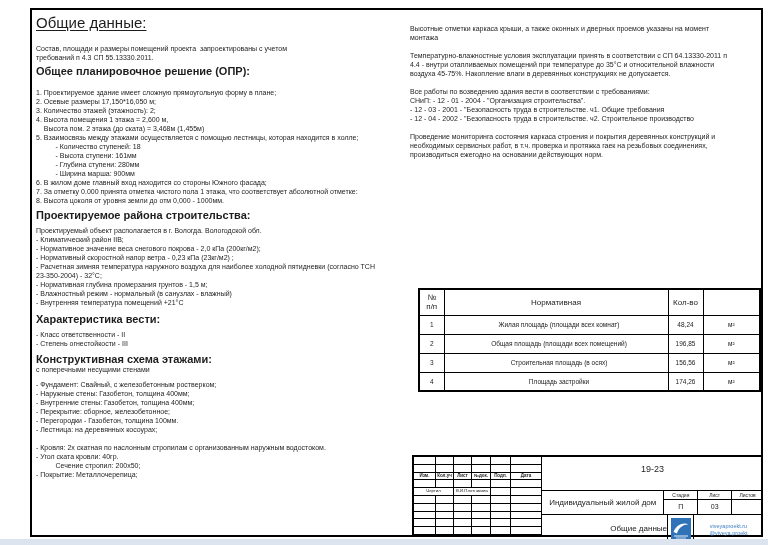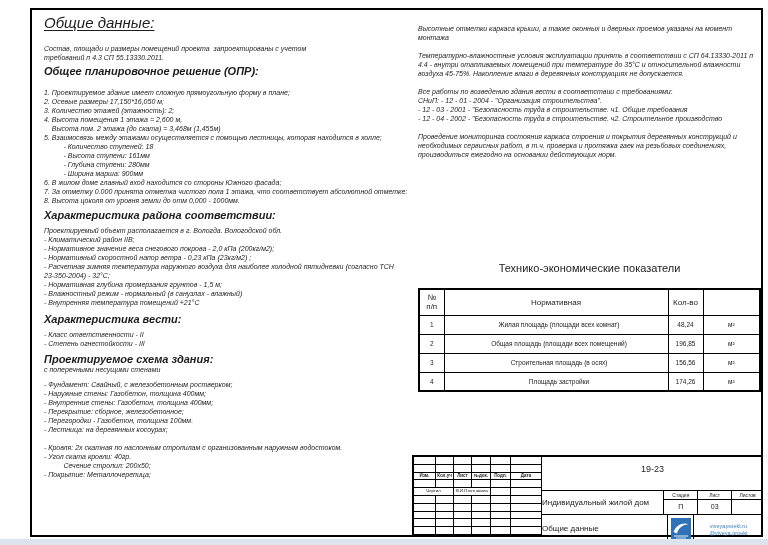--- a/index.html
+++ b/index.html
@@ -6,21 +6,21 @@
   html,body { width:768px; height:545px; background:#ffffff; overflow:hidden;
               font-family:"Liberation Sans", sans-serif; color:#1d1d1d; }
   .sheet { position:relative; width:768px; height:545px; background:#fff; }
   .frame { position:absolute; left:30px; top:8px; width:733px; height:529px;
            border:2px solid #000; background:#fff; }
   .strip { position:absolute; left:0; top:539px; width:768px; height:6px; background:#dbe4ef; }
 
   
   .leftcol  { position:absolute; left:4px;  top:2px;  width:374px; }
   .rightcol { position:absolute; left:378px; top:0;   width:350px; }
-  .abs { position:absolute; left:8px;font-style:italic; }
+  .abs { position:absolute; left:0; }
   .ln { height:9px; line-height:9px; font-size:7px; white-space:pre; color:#1d1d1d; }
   .h  { font-size:11px; font-weight:bold; line-height:10px; white-space:nowrap; }
   .title { font-size:15px; line-height:18px; text-decoration:underline; text-underline-offset:2px; white-space:nowrap; }
   .sub { font-size:7px; line-height:9px; white-space:nowrap; }
 
   
   .teohead { position:absolute; left:386px; top:252px; width:343px; text-align:center;
              font-size:11px; line-height:13px; }
   table.teo { position:absolute; left:386px; top:278px; width:343px;
               border-collapse:collapse; table-layout:fixed;
@@ -37,27 +37,27 @@
   .srow { display:flex; height:7.8px; }
   .sc { border-right:1px solid #000; border-bottom:1px solid #000; height:100%;
         font-size:4.5px; line-height:6.5px; text-align:center; overflow:hidden; white-space:nowrap; }
   .w22{width:22px;} .w18{width:18px;} .w19{width:19px;} .w20{width:20px;} .w31{width:31px;}
   .w40{width:40px;} .w37{width:37px;}
   .shdr { font-weight:bold; font-size:4.5px; }
   .sname { font-size:4.3px; }
   .smain { position:absolute; left:128px; top:0; width:221px; height:78px; }
   .sA { height:34px; border-bottom:1px solid #000; text-align:center; line-height:24px; font-size:9px; }
   .sB { height:24px; border-bottom:1px solid #000; display:flex; }
-  .sB-proj { width:123px; border-right:1px solid #000; text-align:left; font-size:8px; line-height:23px; white-space:nowrap; overflow:hidden; }
+  .sB-proj { width:123px; border-right:1px solid #000; text-align:center; font-size:8px; line-height:23px; white-space:nowrap; overflow:hidden; }
   .sB-col { width:34px; border-right:1px solid #000; display:flex; flex-direction:column; }
   .sB-col.last { border-right:none; width:31px; }
   .sB-h { height:9px; border-bottom:1px solid #000; font-size:5px; line-height:8px; text-align:center; }
   .sB-v { flex:1; font-size:7px; line-height:13px; text-align:center; }
   .sC { height:29px; display:flex; }
-  .sC-name { width:126px; border-right:1px solid #000; text-align:left; font-size:8px; line-height:28px; }
+  .sC-name { width:126px; border-right:1px solid #000; text-align:right; font-size:8px; line-height:28px; }
   .sC-logo { width:26px; border-right:1px solid #000; display:flex; align-items:center; justify-content:center; }
   .sC-link { flex:1; display:flex; flex-direction:column; align-items:center; justify-content:center; }
   .sC-link div { font-size:5.5px; line-height:7px; color:#3b7dc0; }
 </style>
 </head>
 <body>
 
 <div class="sheet">
   <div class="frame">
 
@@ -81,42 +81,42 @@
           <div class="ln">5. Взаимосвязь между этажами осуществляется с помощью лестницы, которая находится в холле;</div>
           <div class="ln">          - Количество ступеней: 18</div>
           <div class="ln">          - Высота ступени: 161мм</div>
           <div class="ln">          - Глубина ступени: 280мм</div>
           <div class="ln">          - Ширина марша: 900мм</div>
           <div class="ln">6. В жилом доме главный вход находится со стороны Южного фасада;</div>
           <div class="ln">7. За отметку 0.000 принята отметка чистого пола 1 этажа, что соответствует абсолютной отметке:</div>
           <div class="ln">8. Высота цоколя от уровня земли до отм 0,000 - 1000мм.</div>
         </div>
 
-      <div class="h abs" style="top:198px">Характеристика района соответствии:</div>
+      <div class="h abs" style="top:198px">Проектируемое района строительства:</div>
       <div class="abs" style="top:214px">
 
       <div class="ln">Проектируемый объект располагается в г. Вологда. Вологодской обл.</div>
           <div class="ln">- Климатический район IIВ;</div>
           <div class="ln">- Нормативное значение веса снегового покрова - 2,0 кПа (200кг/м2);</div>
           <div class="ln">- Нормативный скоростной напор ветра - 0,23 кПа (23кг/м2) ;</div>
           <div class="ln">- Расчетная зимняя температура наружного воздуха для наиболее холодной пятидневки (согласно ТСН</div>
           <div class="ln">23-350-2004) - 32°С;</div>
           <div class="ln">- Нормативная глубина промерзания грунтов - 1,5 м;</div>
           <div class="ln">- Влажностный режим - нормальный (в санузлах - влажный)</div>
           <div class="ln">- Внутренняя температура помещений +21°С</div>
         </div>
 
       <div class="h abs" style="top:302px">Характеристика вести:</div>
       <div class="abs" style="top:318px">
 
       <div class="ln">- Класс ответственности - II</div>
           <div class="ln">- Степень огнестойкости - III</div>
         </div>
 
-      <div class="h abs" style="top:342px">Проектируемое схема здания:</div>
+      <div class="h abs" style="top:342px">Конструктивная схема этажами:</div>
       <div class="sub abs" style="top:353px">с поперечными несущими стенами</div>
       <div class="abs" style="top:368px">
 
       <div class="ln">- Фундамент: Свайный, с железобетонным ростверком;</div>
           <div class="ln">- Наружные стены: Газобетон, толщина 400мм;</div>
           <div class="ln">- Внутренние стены: Газобетон, толщина 400мм;</div>
           <div class="ln">- Перекрытие: сборное, железобетонное;</div>
           <div class="ln">- Перегородки - Газобетон, толщина 100мм.</div>
           <div class="ln">- Лестница: на деревянных косоурах;</div>
           <div class="ln"></div>
@@ -141,21 +141,20 @@
           <div class="ln">СНиП: - 12 - 01 - 2004 - "Организация строительства".</div>
           <div class="ln">- 12 - 03 - 2001 - "Безопасность труда в строительстве. ч1. Общие требования</div>
           <div class="ln">- 12 - 04 - 2002 - "Безопасность труда в строительстве. ч2. Строительное производство</div>
           <div class="ln"></div>
           <div class="ln">Проведение мониторинга состояния каркаса строения и покрытия деревянных конструкций и</div>
           <div class="ln">необходимых сервисных работ, в т.ч. проверка и протяжка гаек на резьбовых соединениях,</div>
           <div class="ln">производиться ежегодно на основании действующих норм.</div>
         </div>
     </div>
 
-    <div class="teohead">Технико-экономические показатели</div>
     <table class="teo">
       <colgroup>
           <col style="width:25px">
           <col style="width:224px">
           <col style="width:35px">
           <col>
         </colgroup>
       <tbody>
         <tr class="head">
           <td>

